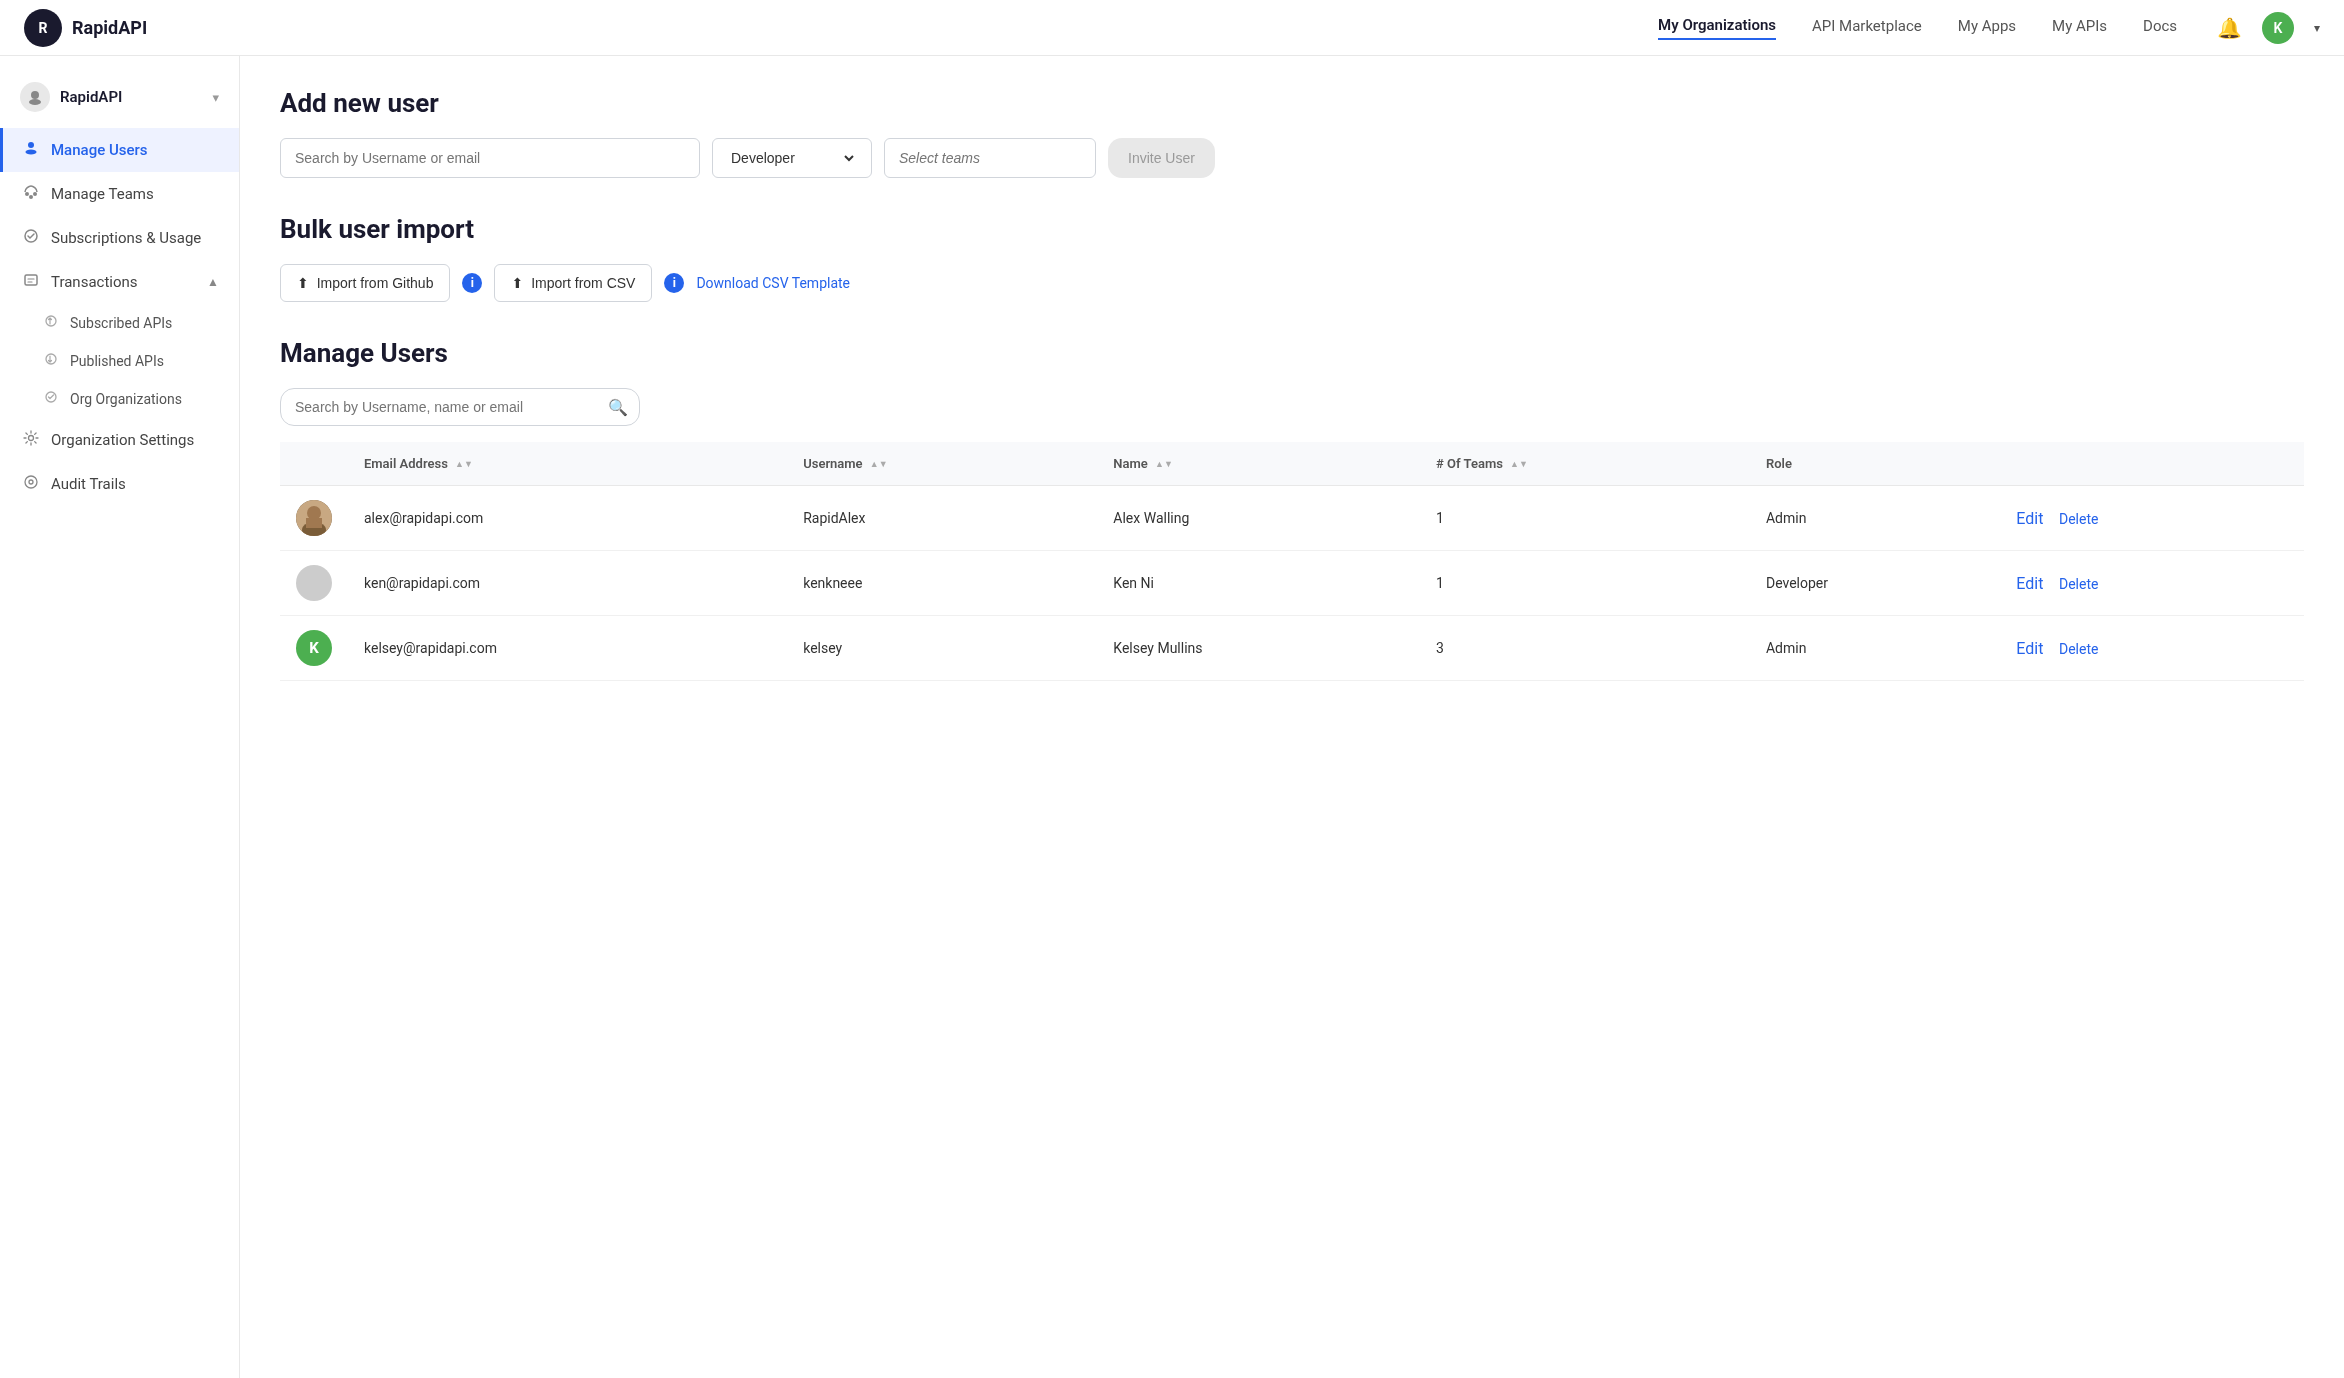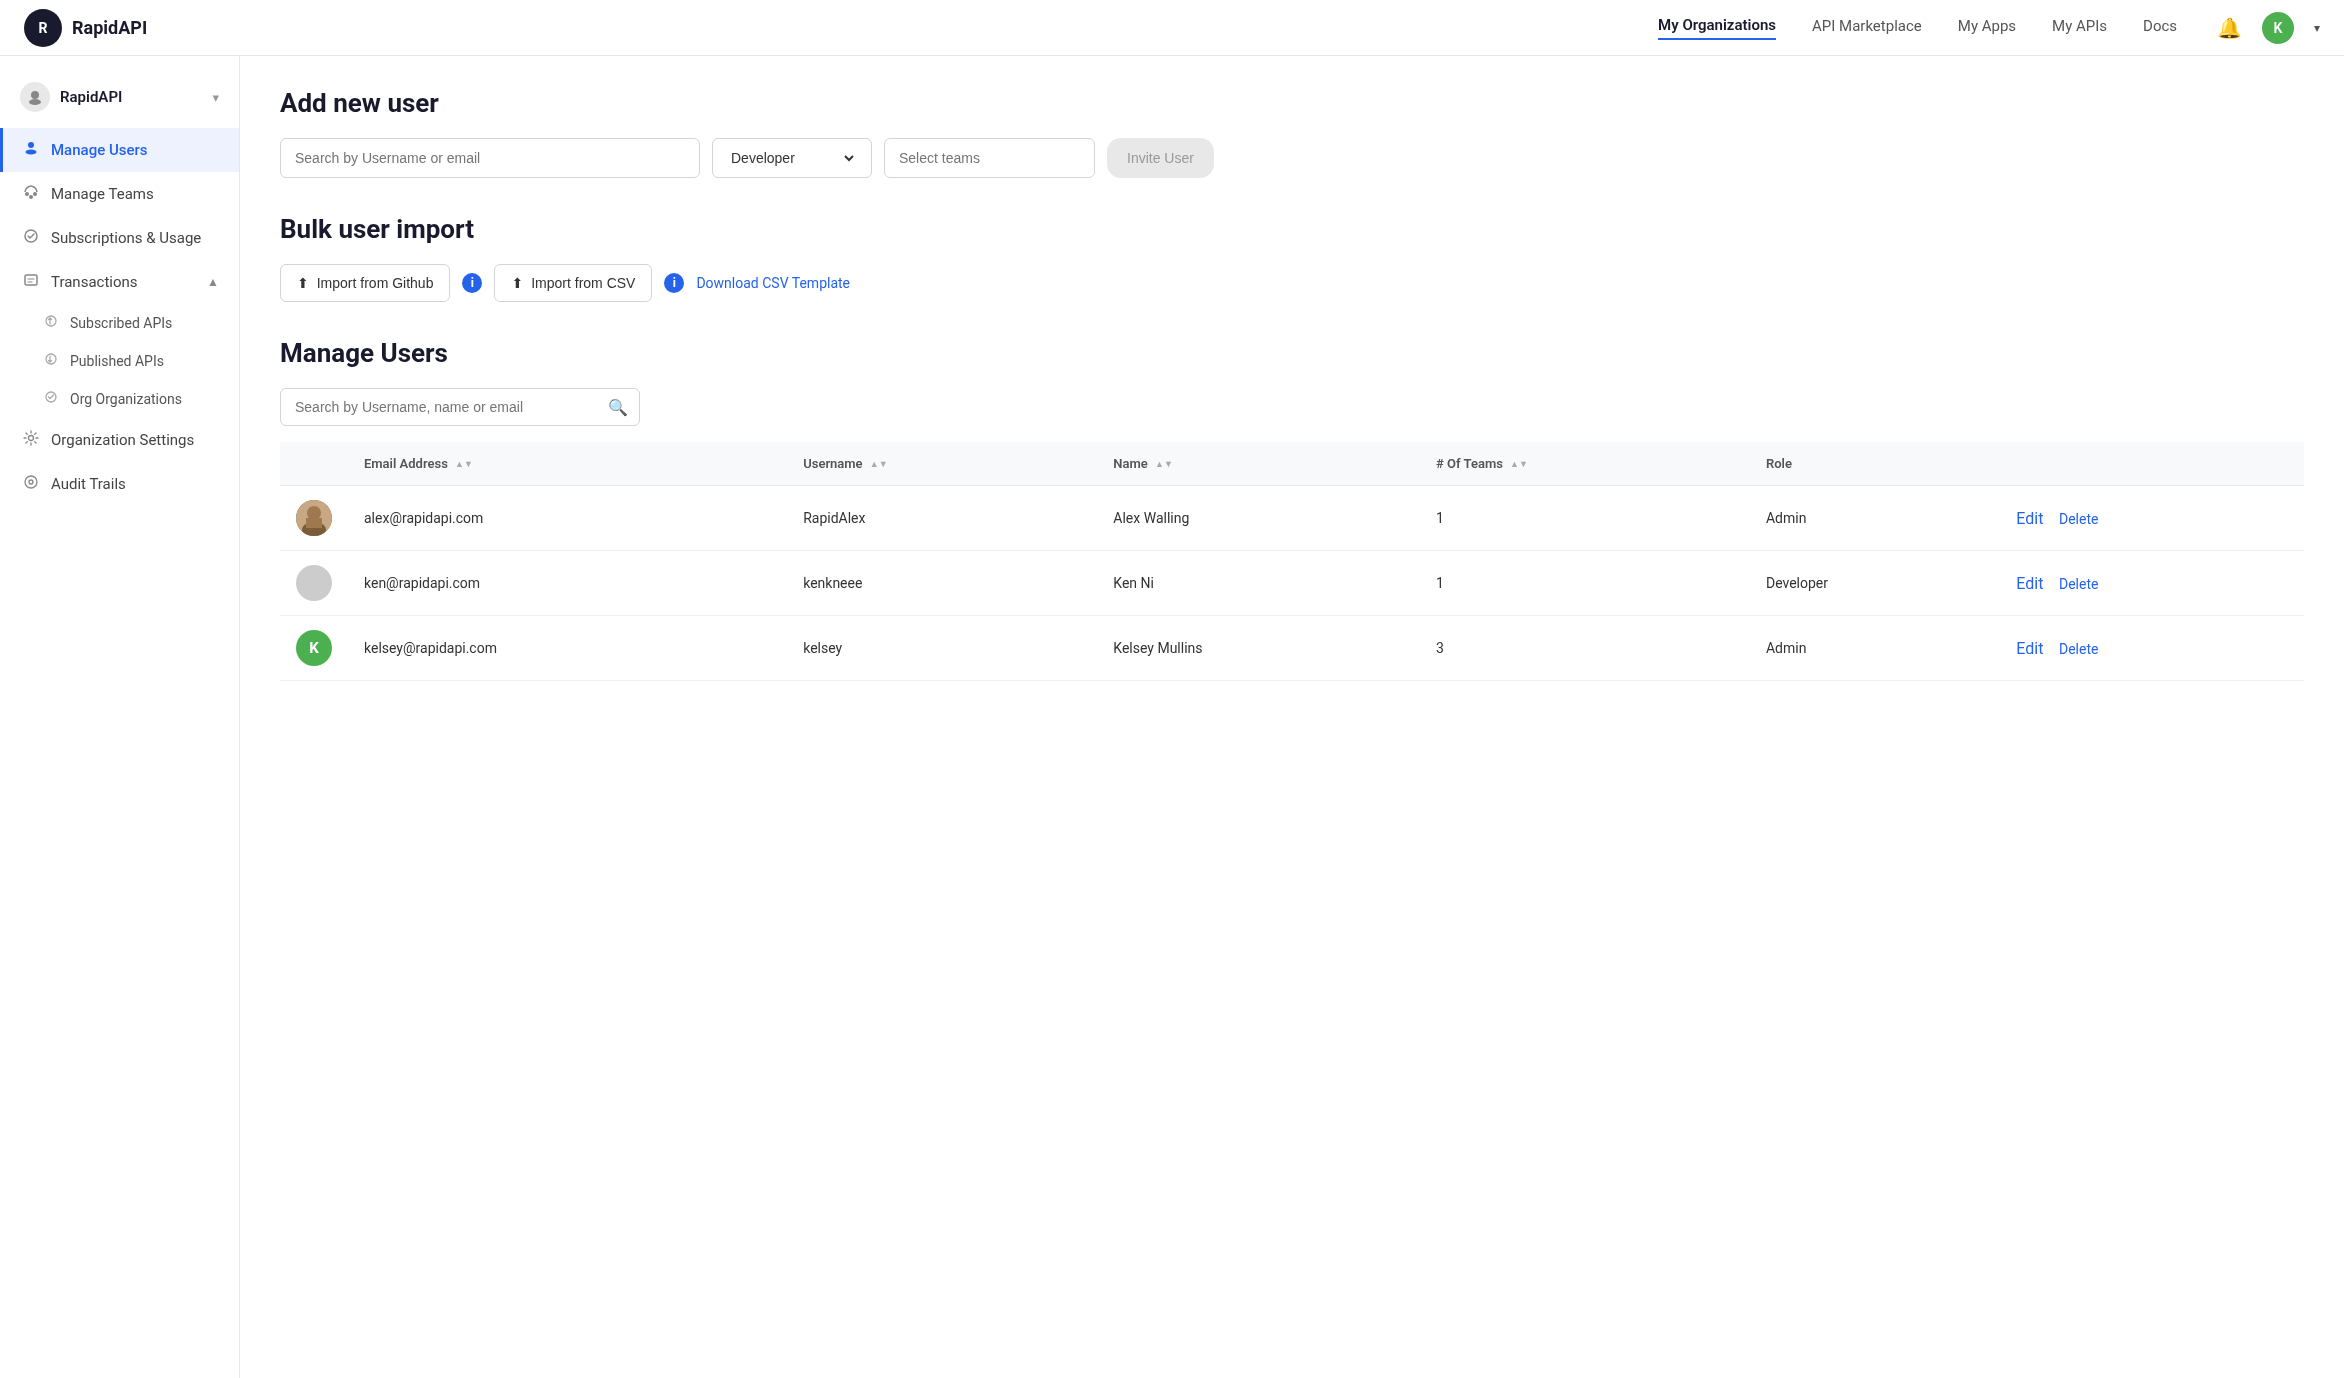--- a/index.html
+++ b/index.html
@@ -202,20 +202,21 @@
 
     .teams-input {
       border: 1px solid #d1d5db;
       border-radius: 6px;
       padding: 10px 14px;
       font-size: 14px;
       color: #aaa;
       min-width: 200px;
       outline: none;
       background: #fff;
+      font-style: italic;
     }
 
     .invite-btn {
       background: #e8e8e8;
       color: #999;
       border: none;
       border-radius: 14px;
       padding: 10px 20px;
       font-size: 14px;
       cursor: not-allowed;
@@ -266,21 +267,21 @@
     .manage-section {}
     .manage-search-row {
       margin: 16px 0;
     }
     .search-wrap {
       position: relative;
       display: inline-block;
     }
     .search-wrap input {
       border: 1px solid #d1d5db;
-      border-radius: 6px;
+      border-radius: 14px;
       padding: 10px 40px 10px 14px;
       font-size: 14px;
       color: #888;
       width: 360px;
       outline: none;
     }
     .search-icon-inside {
       position: absolute;
       right: 12px;
       top: 50%;

